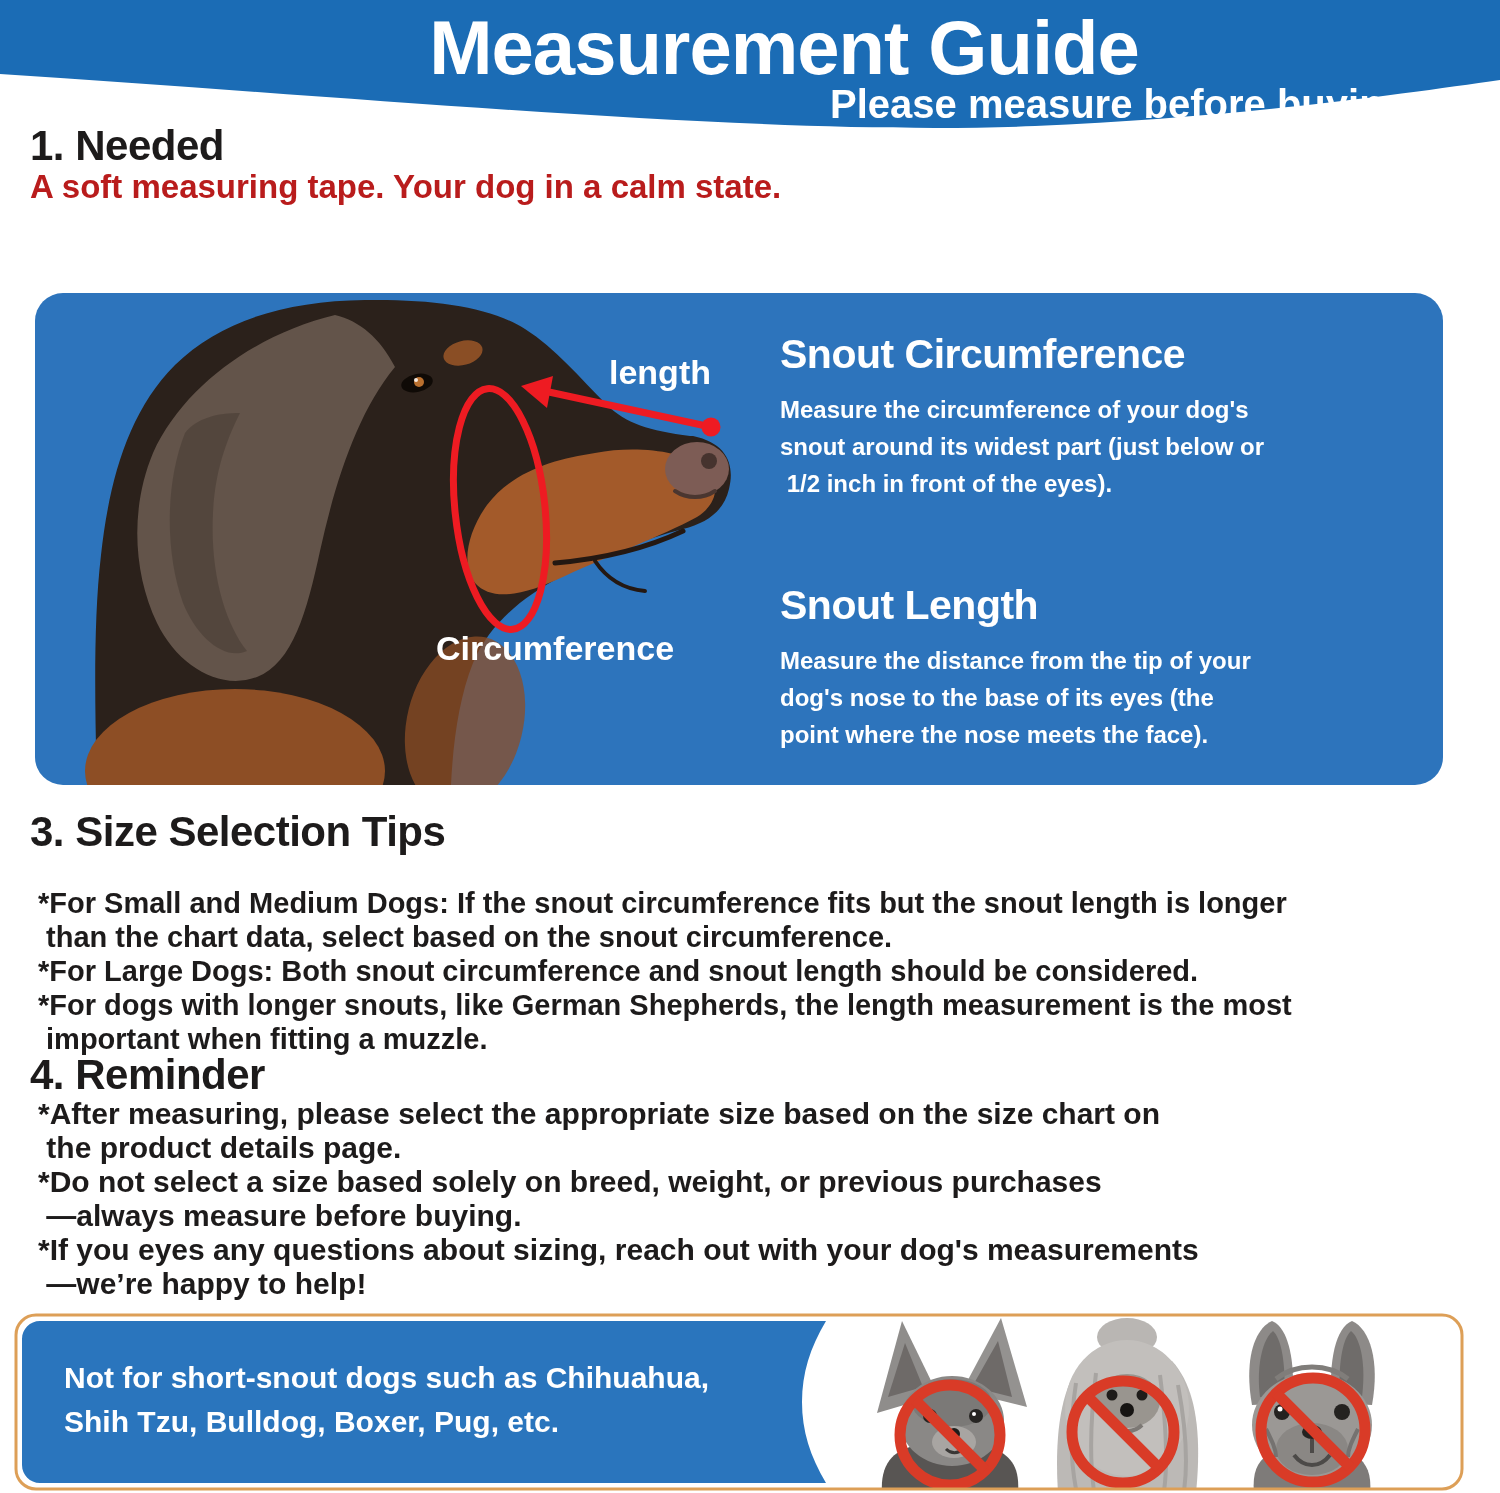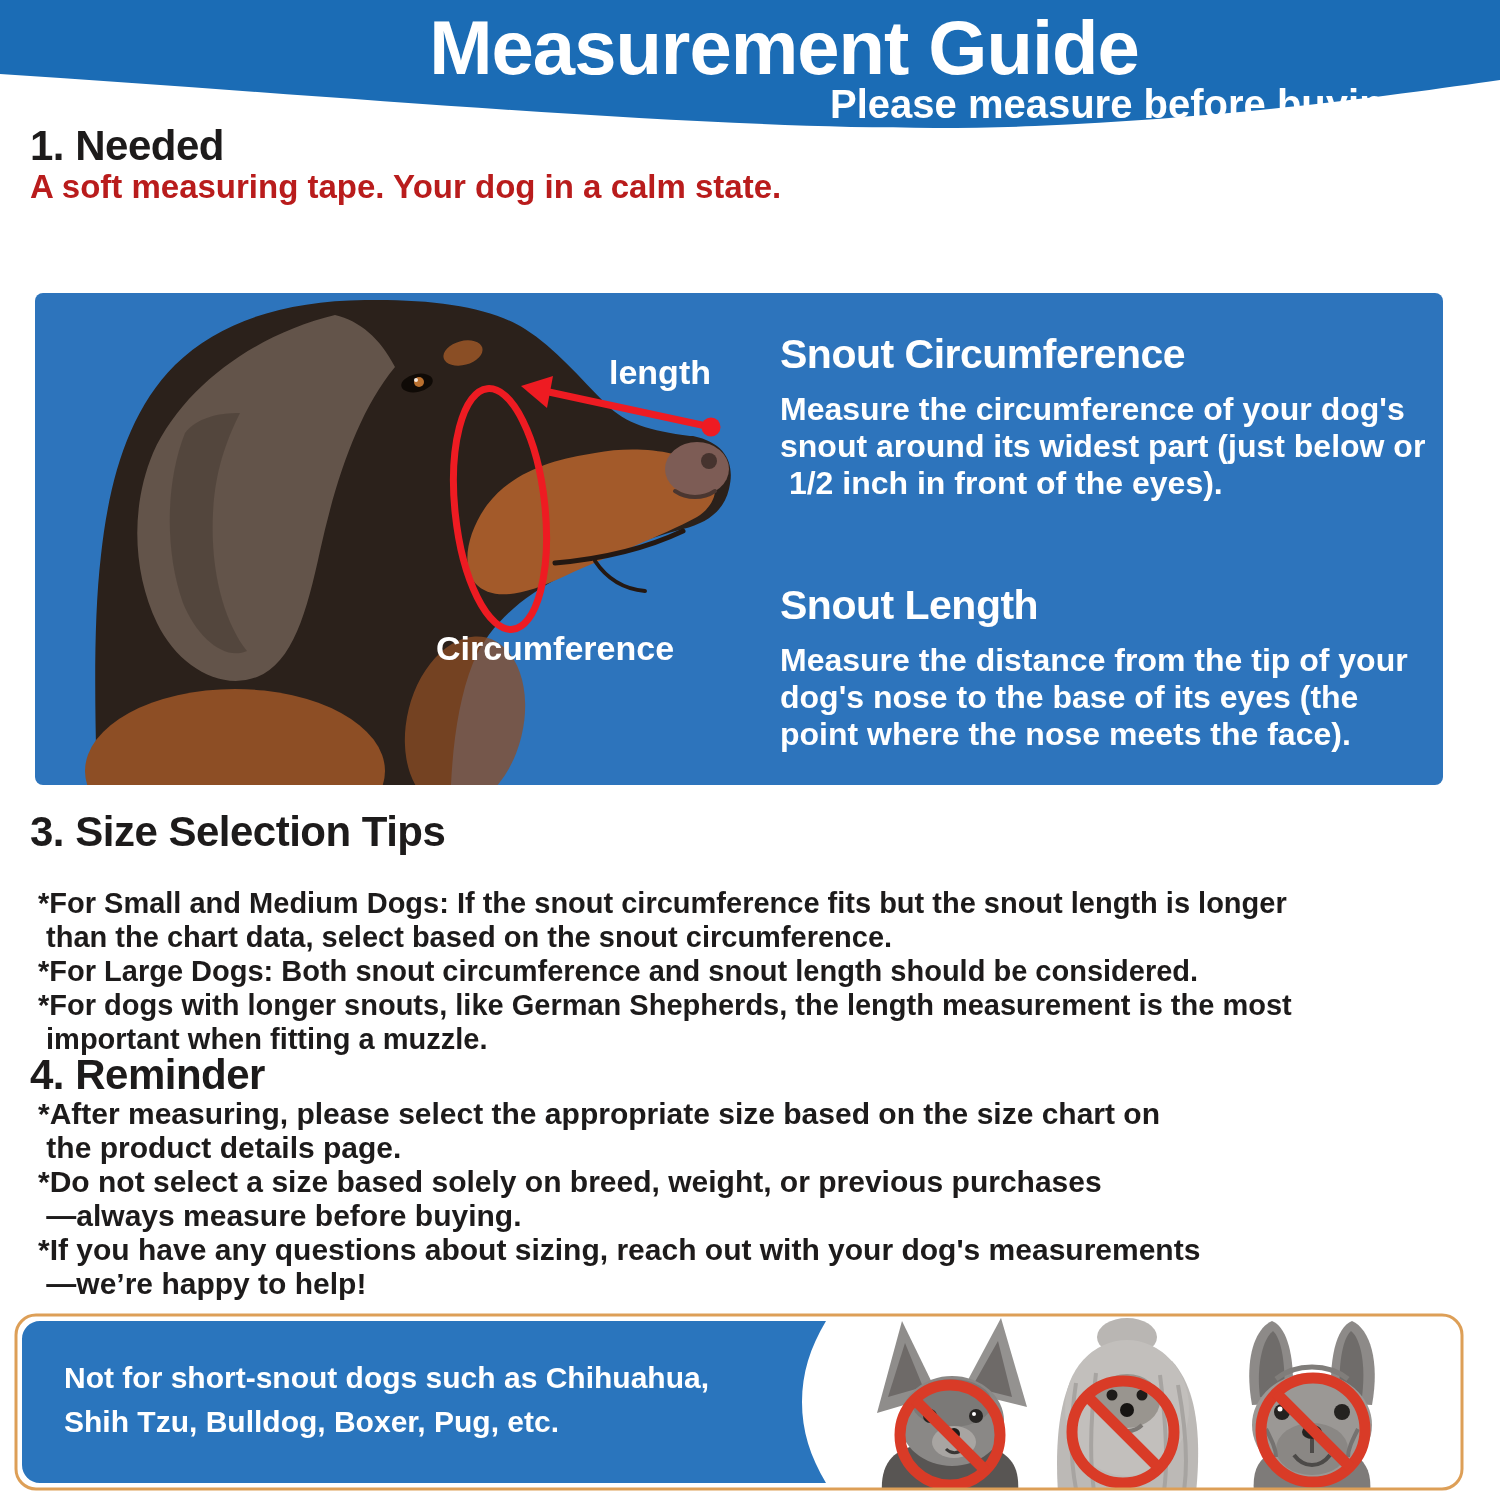--- a/index.html
+++ b/index.html
@@ -15,27 +15,27 @@
     font-size:40px;font-weight:800;color:#ffffff;}
   
   .sec-h{position:absolute;left:30px;font-size:42px;font-weight:800;letter-spacing:-0.5px;color:#1d1b1b;white-space:pre;}
   .body-line{position:absolute;left:30px;font-size:33px;font-weight:700;color:#b91c1c;white-space:pre;}
   .bullets{position:absolute;left:38px;color:#1d1b1b;font-weight:700;}
   .bullets .item{white-space:pre;}
   #tips-list{top:862px;font-size:29px;line-height:34px;margin-top:24px;}
   #reminder-list{top:1097px;font-size:30px;line-height:34px;}
   
   #measure-box{position:absolute;left:35px;top:293px;width:1408px;height:492px;
-    background:#2d74bc;border-radius:8px;overflow:hidden;}
+    background:#2d74bc;border-radius:28px;overflow:hidden;}
   #dog-svg{position:absolute;left:0;top:0;}
   .diag-label{position:absolute;text-align:center;font-size:34px;font-weight:800;color:#ffffff;}
   #label-length{left:540px;top:60px;width:170px;}
   #label-circ{left:390px;top:336px;width:260px;}
   .box-h{position:absolute;left:745px;font-size:41px;font-weight:800;color:#ffffff;letter-spacing:-0.5px;white-space:pre;}
-  .box-p{position:absolute;left:745px;font-size:32px;line-height:37px;font-weight:700;color:#ffffff;white-space:pre;}
+  .box-p{position:absolute;left:745px;font-size:24px;line-height:37px;font-weight:700;color:#ffffff;white-space:pre;}
   
   #warn-svg{position:absolute;left:14px;top:1313px;}
   #warn-text{position:absolute;left:64px;top:1356px;font-size:30px;font-weight:700;
     color:#ffffff;line-height:44px;white-space:pre;}
 </style>
 </head>
 <body>
 
 <div id="canvas">
 
@@ -122,21 +122,21 @@
     <div class="item">*For dogs with longer snouts, like German Shepherds, the length measurement is the most
  important when fitting a muzzle.</div>
   </div>
 
   <div class="sec-h" style="top:1051px">4. Reminder</div>
   <div class="bullets" id="reminder-list">
     <div class="item">*After measuring, please select the appropriate size based on the size chart on
  the product details page.</div>
     <div class="item">*Do not select a size based solely on breed, weight, or previous purchases
  —always measure before buying.</div>
-    <div class="item">*If you have any questions about sizing, reach out with your dog's measurements
+    <div class="item">*If you eyes any questions about sizing, reach out with your dog's measurements
  —we’re happy to help!</div>
   </div>
 
   <svg id="warn-svg" width="1450" height="180" viewBox="0 0 1450 180">
     <defs>
       <clipPath id="panelClip">
           <rect x="2" y="2" width="1446" height="174" rx="20"></rect>
         </clipPath>
     </defs>
     <rect x="2" y="2" width="1446" height="174" rx="20" fill="#ffffff"></rect>

